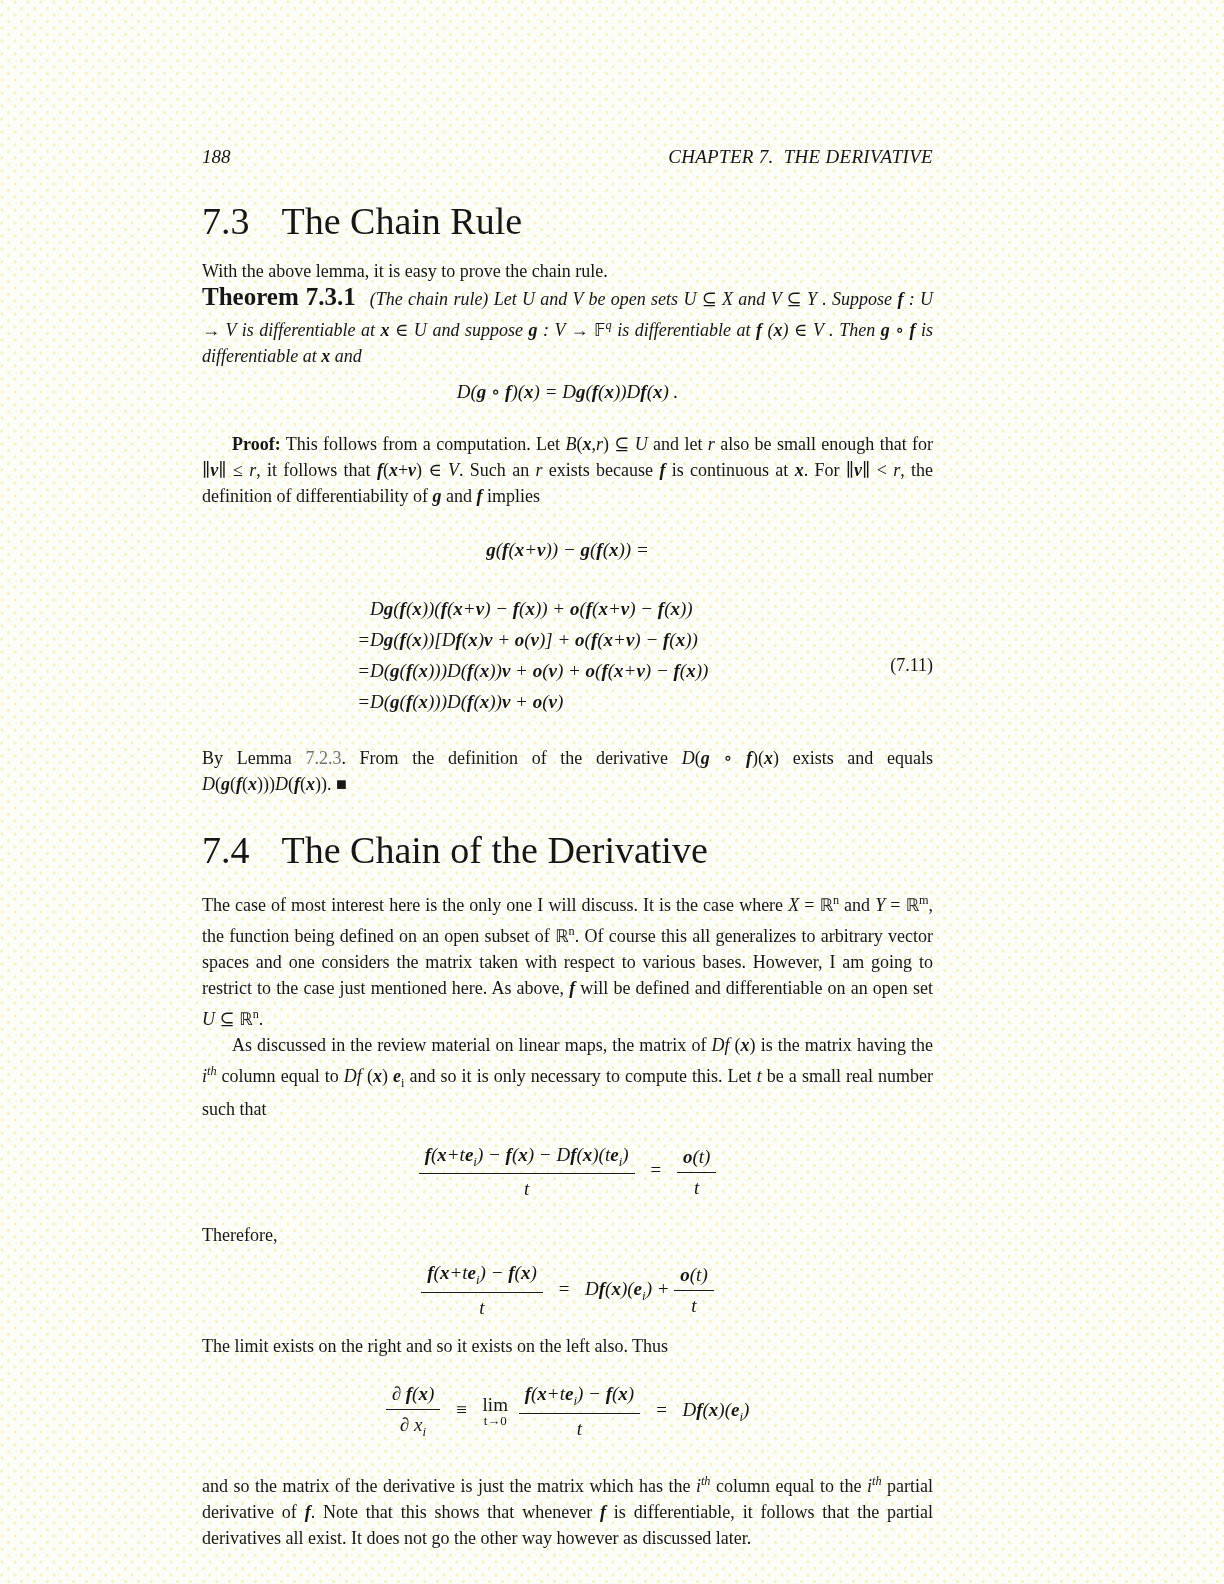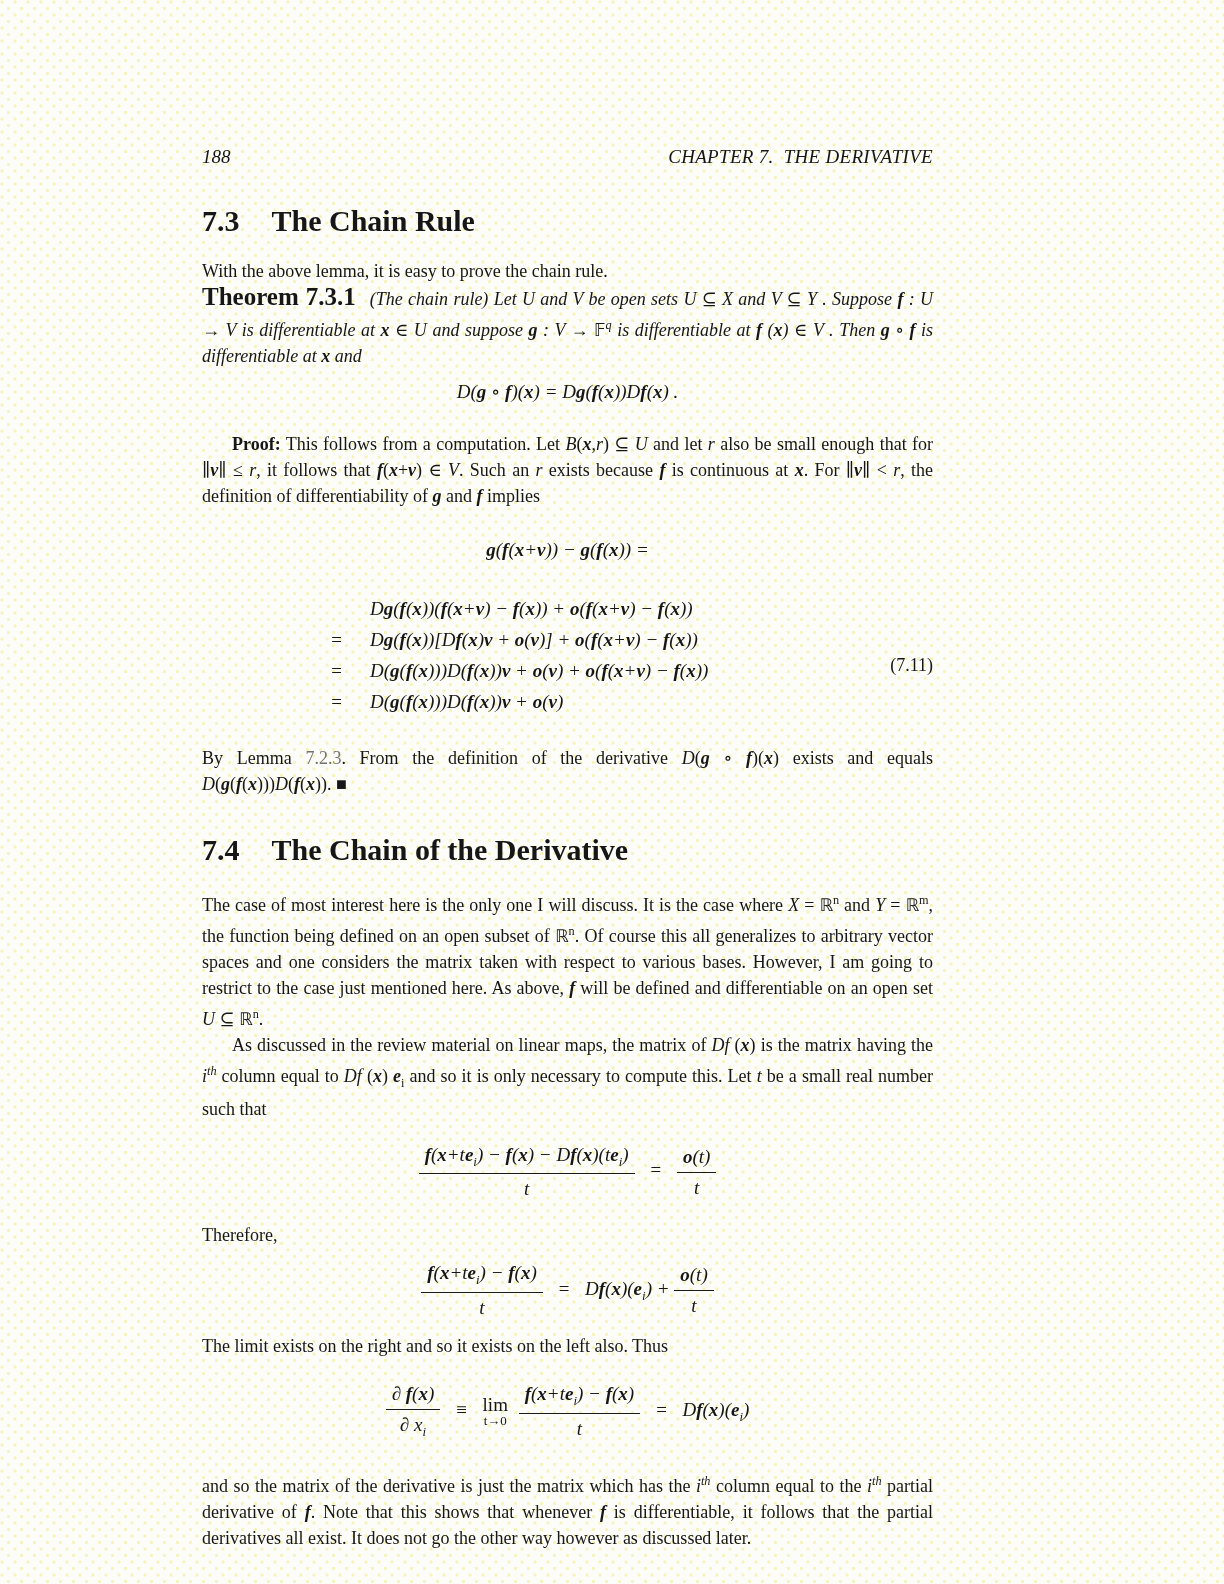--- a/index.html
+++ b/index.html
@@ -10,40 +10,40 @@
     background-color:#fcfcf8;
     background-image:
       radial-gradient(circle, rgba(242,234,140,0.55) 1.3px, rgba(242,234,140,0) 1.9px),
       radial-gradient(circle, rgba(242,234,140,0.55) 1.3px, rgba(242,234,140,0) 1.9px);
     background-size:13px 13px,13px 13px;
     background-position:2px 2px,8.5px 8.5px;
   }
   #col{position:absolute;left:202px;top:0;width:731px;}
   .hdr{margin-top:146px;display:flex;justify-content:space-between;align-items:baseline;font-size:19px;font-style:italic;}
   .hdr .chap{white-space:pre;letter-spacing:0.3px;}
-  .sechead{font-weight:bold;font-size:30px;line-height:34px;}
+  .sechead{font-weight:normal;font-size:38px;line-height:34px;}
   .sechead .num{margin-right:32px;}
   #h73{margin-top:36px;}
   #h74{margin-top:36px;}
   p{margin:0;font-size:18px;line-height:26px;text-align:justify;}
   #intro{margin-top:20px;}
   #thmp{font-style:italic;}
   .thmlabel{font-style:normal;font-weight:bold;font-size:25px;margin-right:14px;}
   .prooflabel{font-weight:bold;}
   .indent{text-indent:30px;}
   .math{font-style:italic;font-size:19px;}
   .v{font-weight:bold;font-style:italic;}
   sup{font-size:68%;}
   sub{font-size:68%;}
   .ctr{text-align:center;}
   #eqchain{margin-top:10px;}
   #proofp{margin-top:26px;}
   #eqg{margin-top:28px;}
   #align{margin-top:30px;position:relative;padding-left:128px;}
-  #align .row{display:flex;line-height:31px;}
+  #align .row{display:flex;line-height:31px;text-align:right;}
   #align .rel{width:40px;flex:0 0 40px;}
   #align .tag{position:absolute;right:0;top:62px;font-style:normal;font-size:18px;}
   #bylemma{margin-top:28px;}
   .lemlink{color:#737373;text-decoration:none;cursor:pointer;}
   .qed{font-style:normal;}
   #p741{margin-top:20px;}
   .frac{display:inline-block;vertical-align:middle;text-align:center;}
   .frac .nu{display:block;padding:0 6px 4px;}
   .frac .de{display:block;border-top:1.7px solid #1a1a1a;padding:4px 6px 0;}
   .rel-mid{margin:0 10px;}

